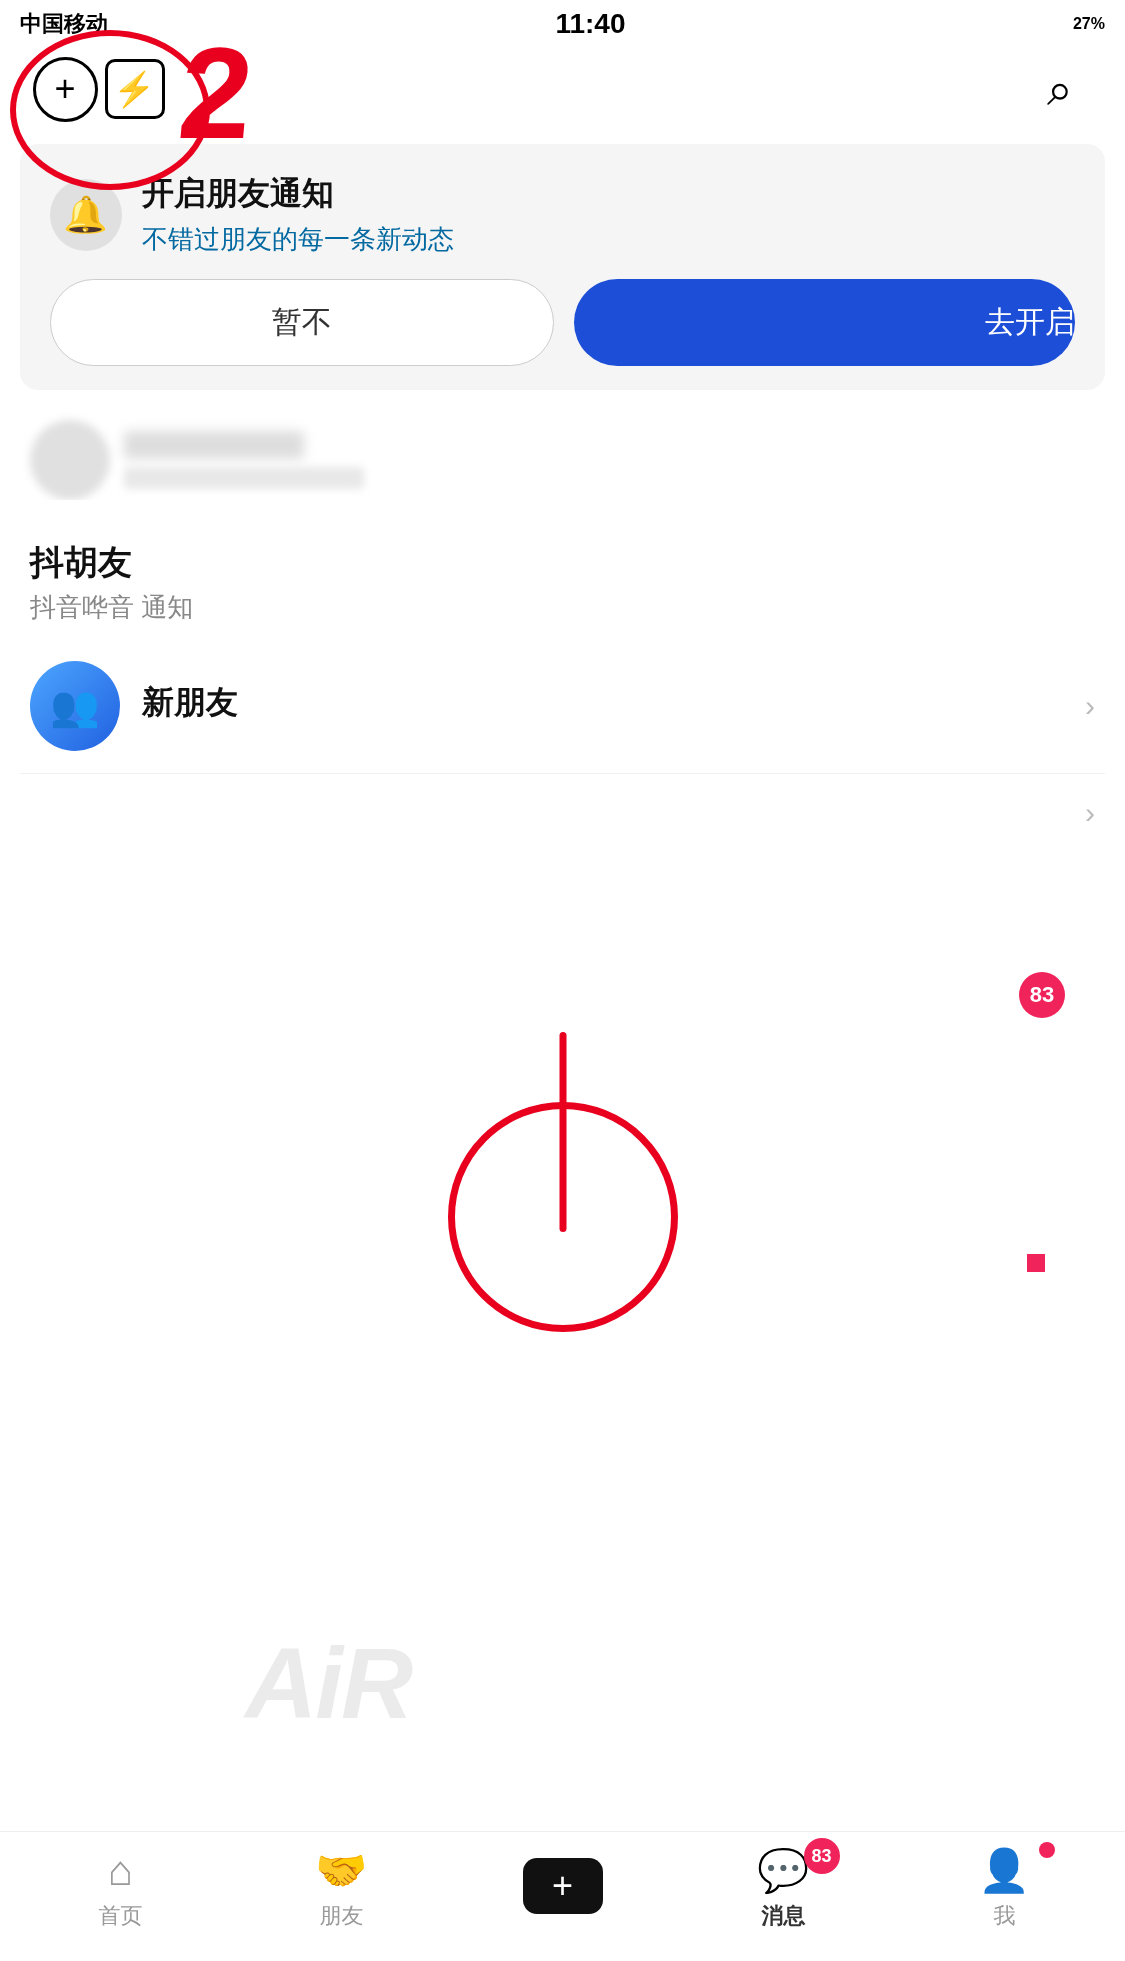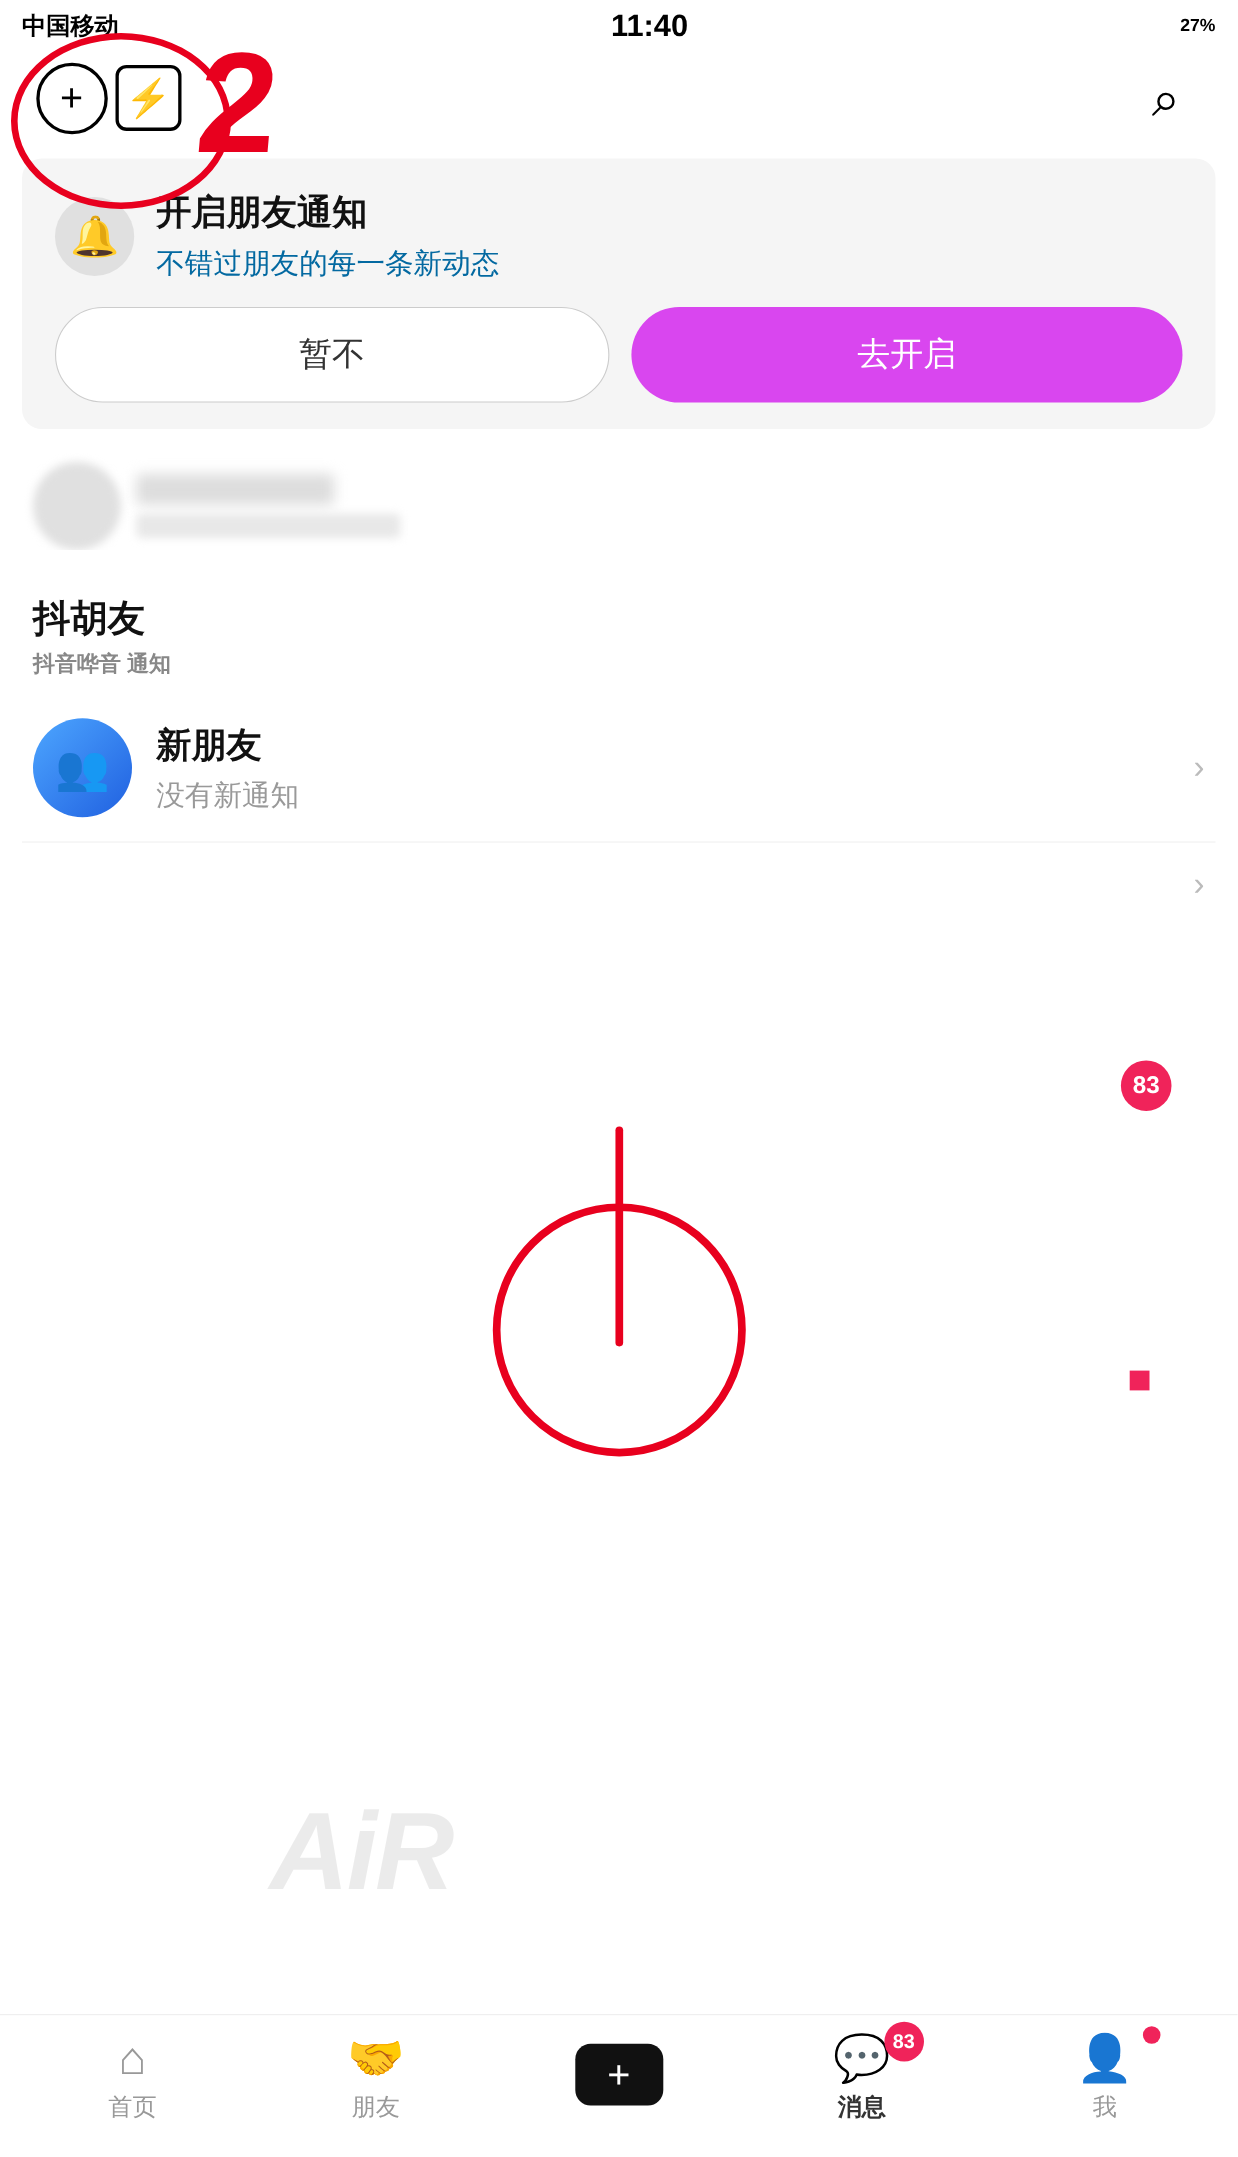--- a/index.html
+++ b/index.html
@@ -147,24 +147,24 @@
       font-size: 30px;
       color: #333;
       text-align: center;
       cursor: pointer;
     }
     .btn-confirm {
       flex: 1;
       padding: 22px 0;
       border: none;
       border-radius: 50px;
-      background: #d946ef;
+      background: #1d4ed8;
       font-size: 30px;
       color: #fff;
-      text-align: center;
+      text-align: right;
       cursor: pointer;
     }
 
     
     .section-area {
       margin-top: 20px;
       padding: 0 20px;
     }
 
     
@@ -208,24 +208,23 @@
     }
 
     
     .douhuyou-label {
       font-size: 34px;
       font-weight: 700;
       color: #111;
       padding: 20px 10px 4px;
     }
     .douyin-notice-label {
-      font-size: 20px;
+      font-size: 26px;
       color: #888;
       padding: 0 10px 14px;
-      font-weight: bold;
     }
 
     
     .list-item {
       display: flex;
       align-items: center;
       padding: 22px 10px;
       border-bottom: 1px solid #f0f0f0;
       cursor: pointer;
       position: relative;
@@ -424,21 +423,20 @@
   <div class="section-area">
     <div class="douhuyou-label">抖胡友</div>
     <div class="douyin-notice-label">抖音哗音 通知</div>
 
     <div class="list-item">
       <div class="list-avatar">
         <span class="list-avatar-icon">👥</span>
       </div>
       <div class="list-content">
         <div class="list-title">新朋友</div>
-        <div class="list-subtitle">没有新通知</div>
       </div>
       <span class="chevron-right">›</span>
     </div>
 
     <div class="list-item-plain">
       <span class="chevron-right">›</span>
     </div>
   </div>
 
   <div style="height: 500px; position: relative;">

